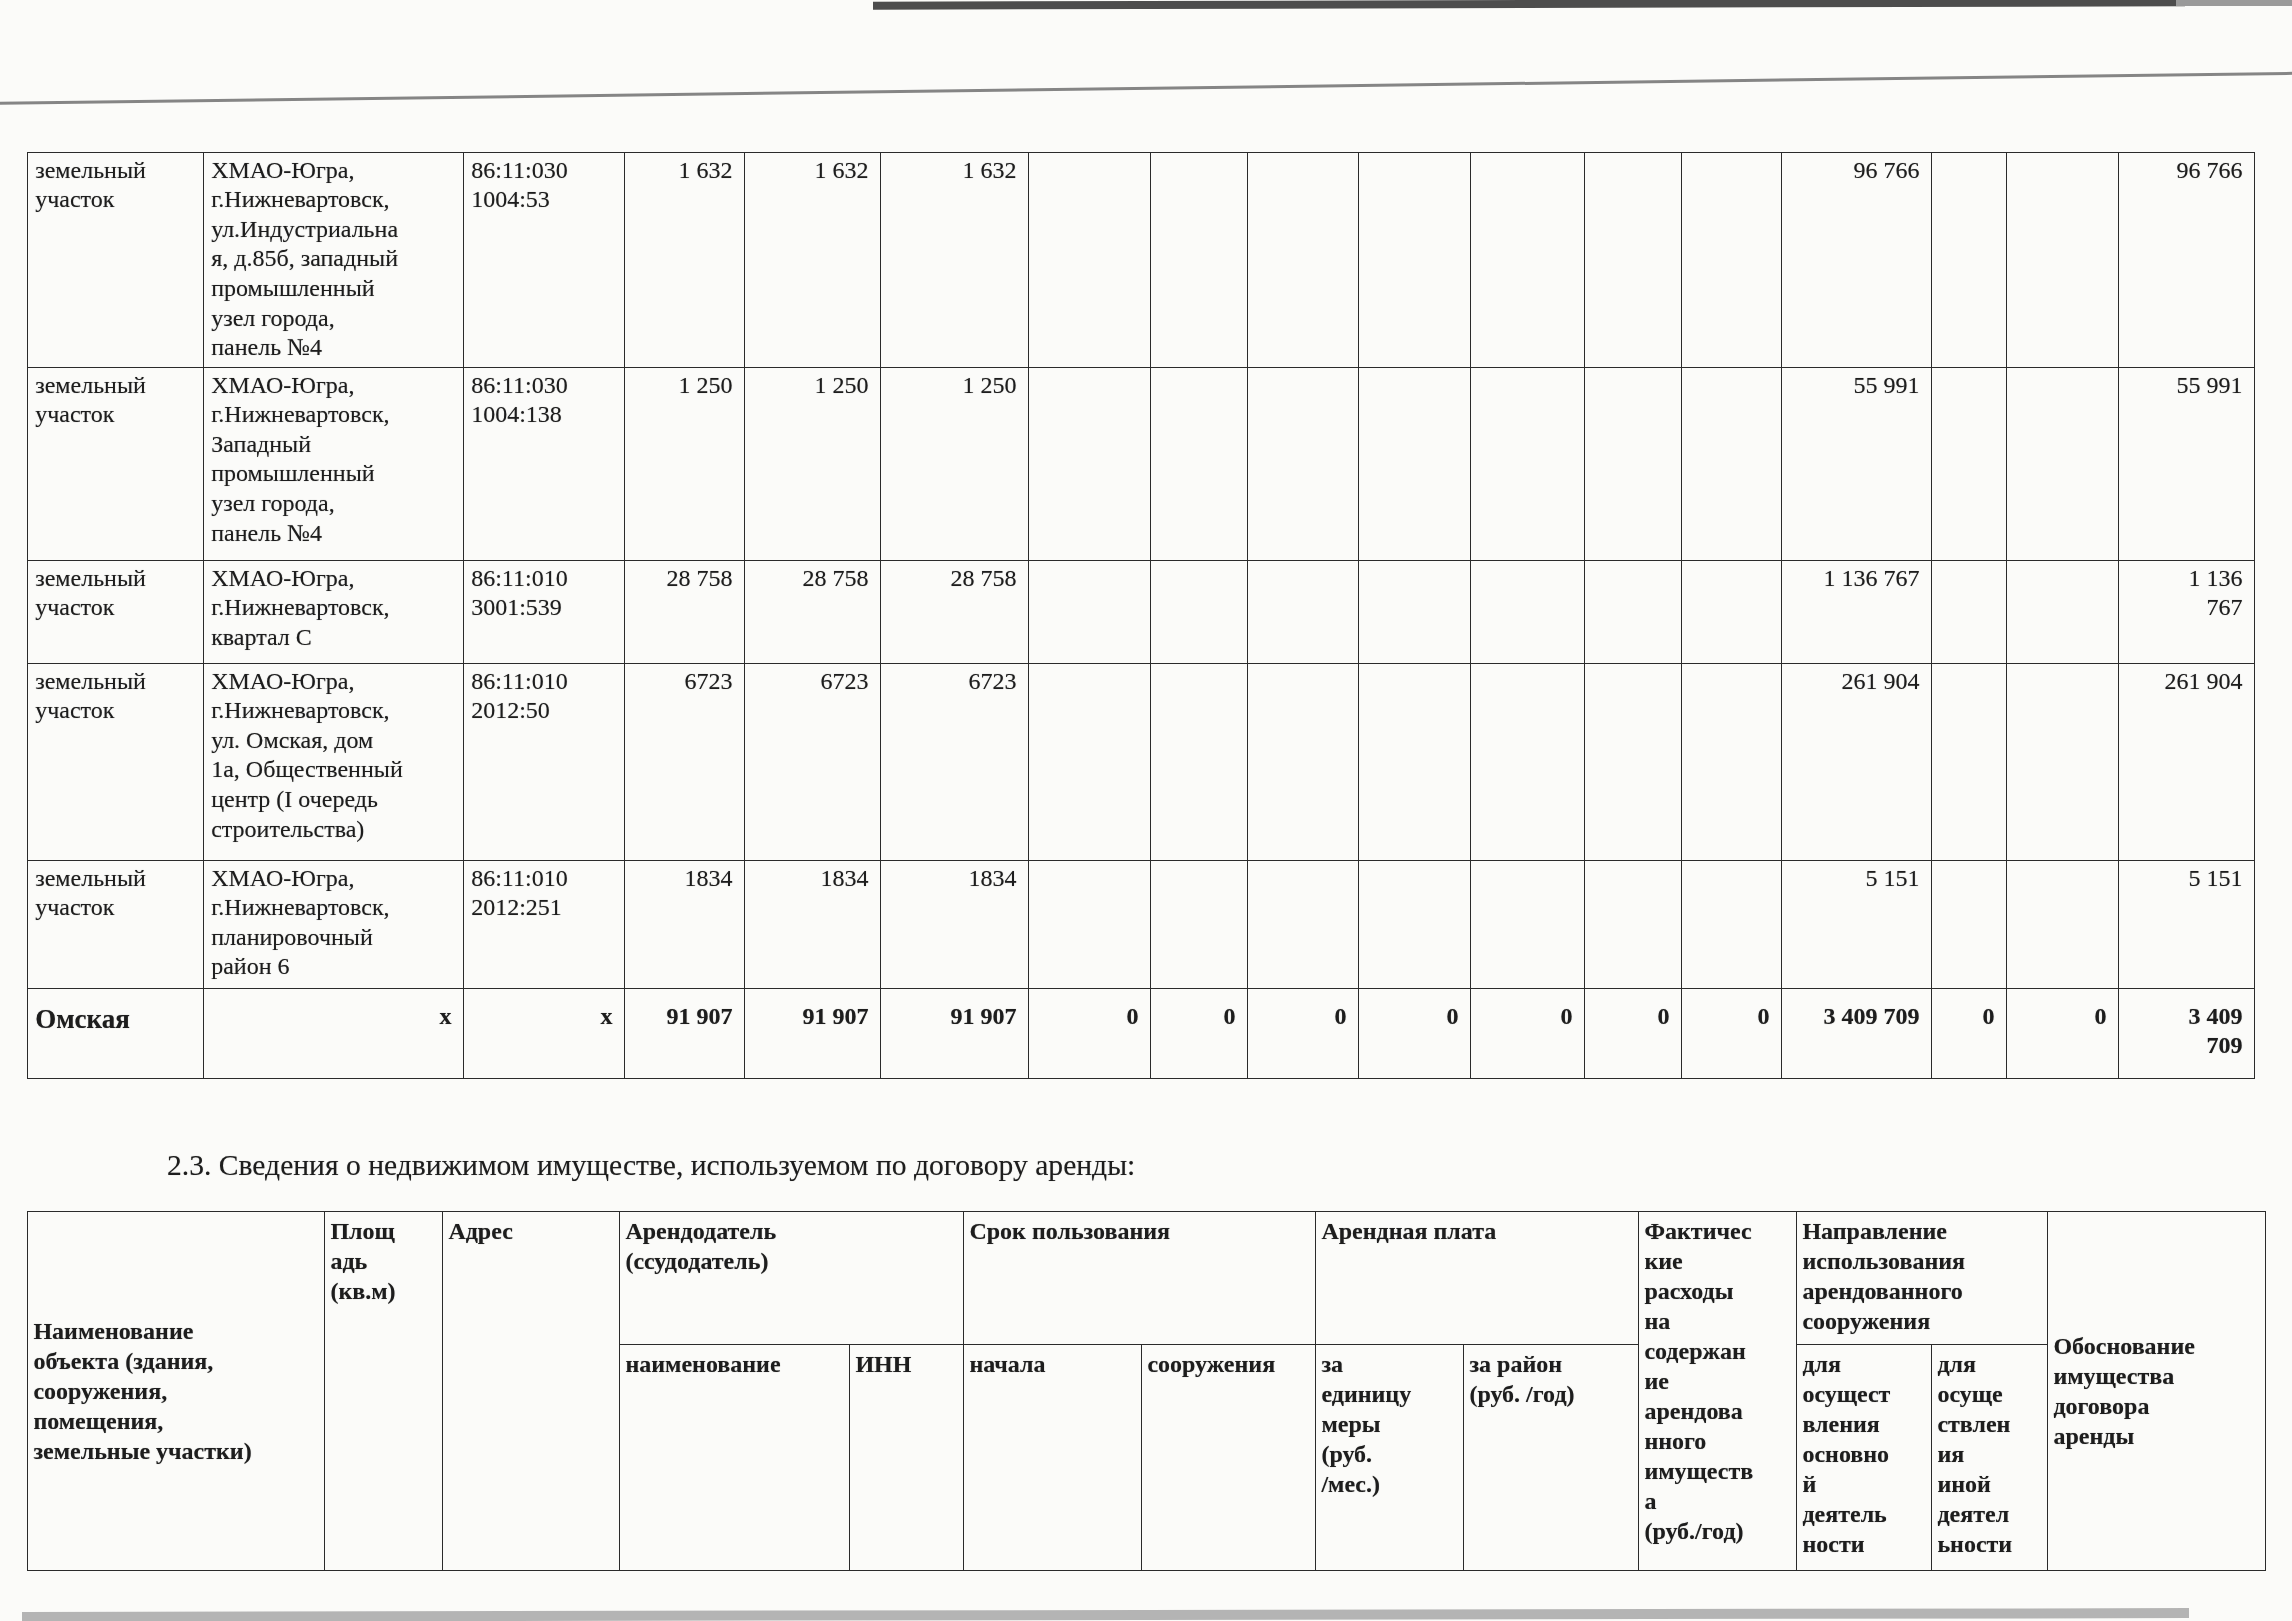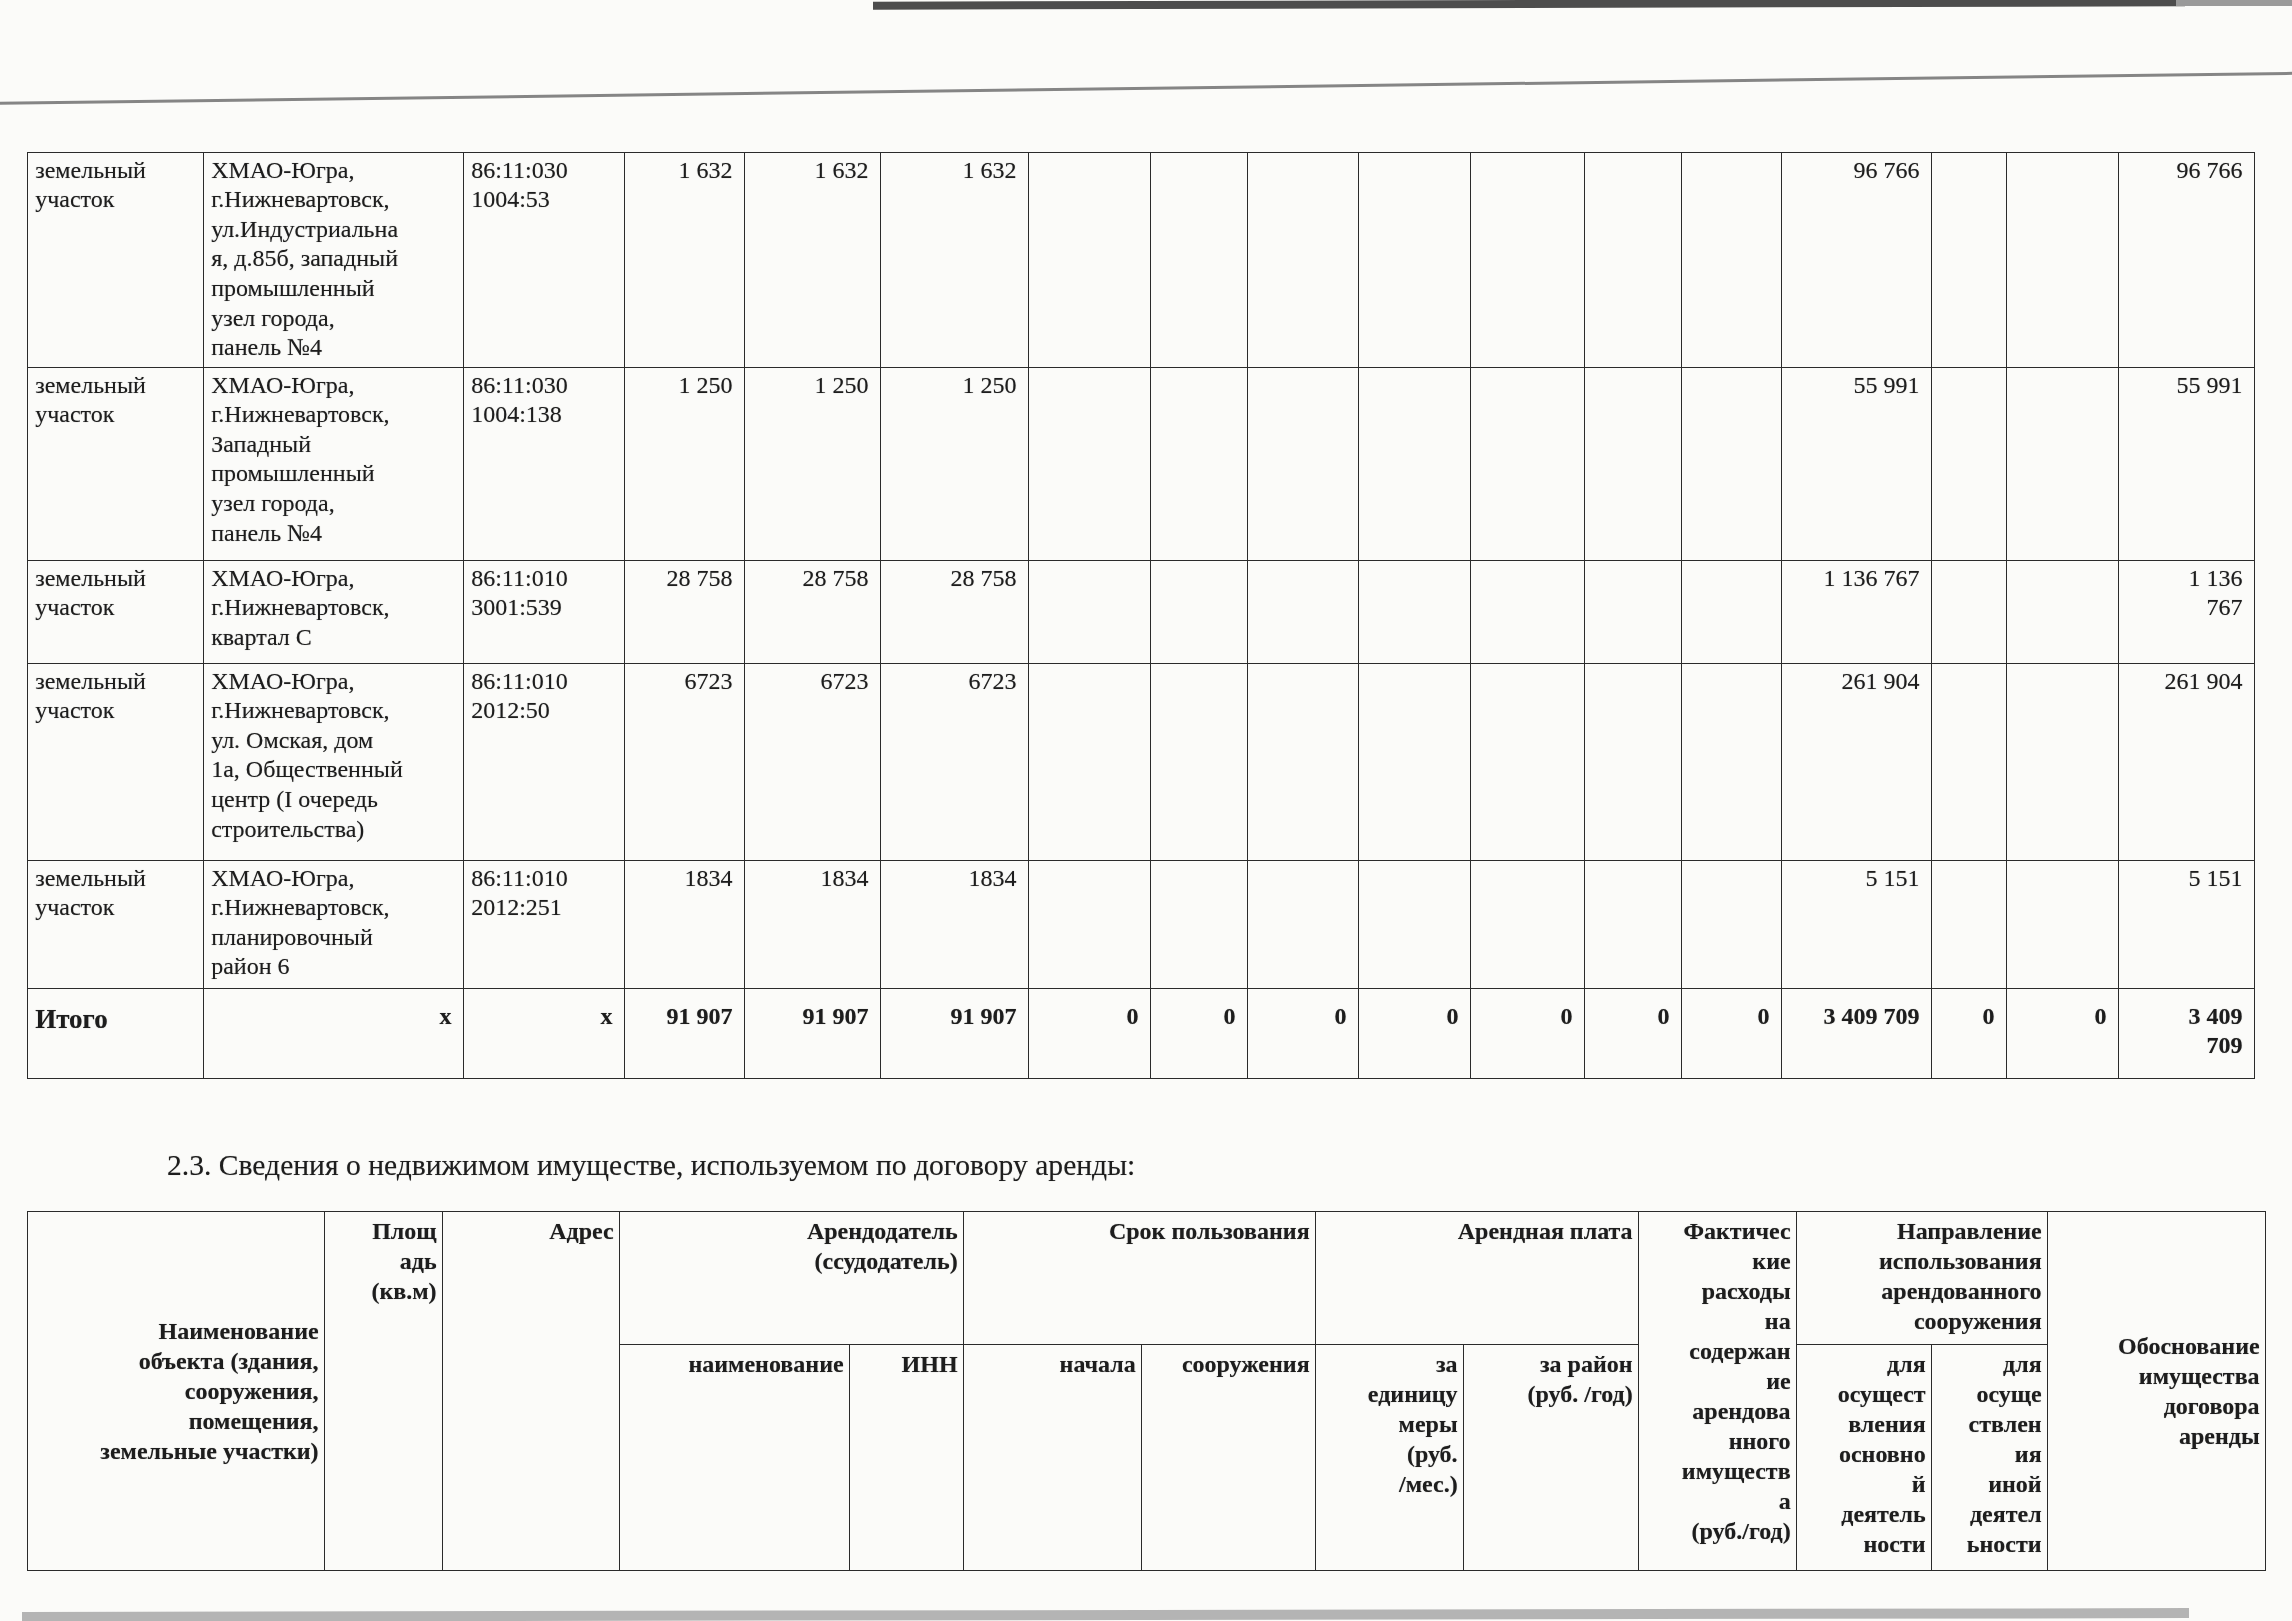--- a/index.html
+++ b/index.html
@@ -29,21 +29,21 @@
   #t1{left:27px;top:152px;width:2226px;}
   #t1 .r0{height:215px;} #t1 .r1{height:193px;} #t1 .r2{height:103px;}
   #t1 .r3{height:197px;} #t1 .r4{height:128px;} #t1 .rt{height:90px;}
   #t1 td.cad{text-align:left;}
   #t1 td.num{text-align:right;padding-right:11.6px;}
   #t1 tr.rt td{font-weight:bold;}
   #t1 tr.rt td.lbl{font-size:27px;padding-top:16px;}
   #t1 tr.rt td.num{padding-top:12.5px;}
   
   #t2{left:27px;top:1211px;width:2237px;}
-  #t2 td{font-weight:bold;text-align:right;line-height:30px;padding:3.6px 5.4px;}
+  #t2 td{font-weight:bold;text-align:left;line-height:30px;padding:3.6px 5.4px;}
   #t2 .h1{height:133px;} #t2 .h2{height:226px;}
   #t2 td.mid{vertical-align:middle;}
   
   .section-title{
     position:absolute;left:167px;top:1146px;
     font-size:29.6px;line-height:38px;
     text-shadow:0 0 0.9px rgba(25,25,25,.4);
     text-align:center;
   }
 </style>
@@ -187,21 +187,21 @@
         <td></td>
         <td></td>
         <td></td>
         <td></td>
         <td class="num">5 151</td>
         <td></td>
         <td></td>
         <td class="num">5 151</td>
       </tr>
 <tr class="rt">
-        <td class="lbl">Итого</td>
+        <td class="lbl">Омская</td>
         <td class="num">x</td>
         <td class="num">x</td>
         <td class="num">91 907</td>
         <td class="num">91 907</td>
         <td class="num">91 907</td>
         <td class="num">0</td>
         <td class="num">0</td>
         <td class="num">0</td>
         <td class="num">0</td>
         <td class="num">0</td>

